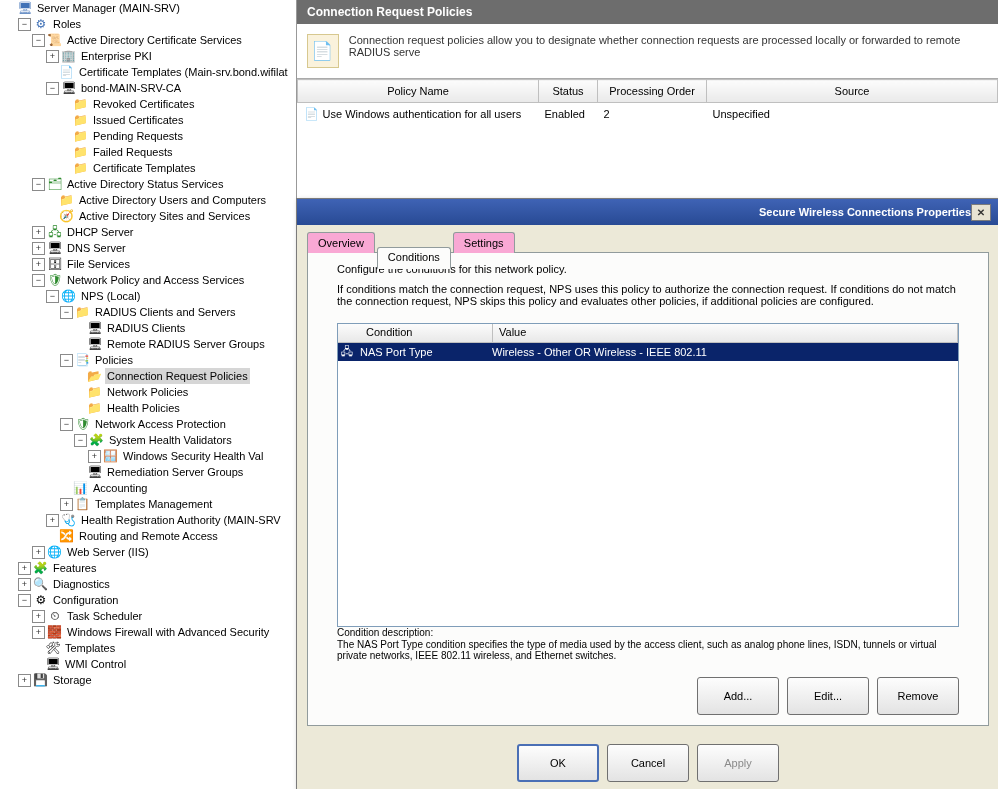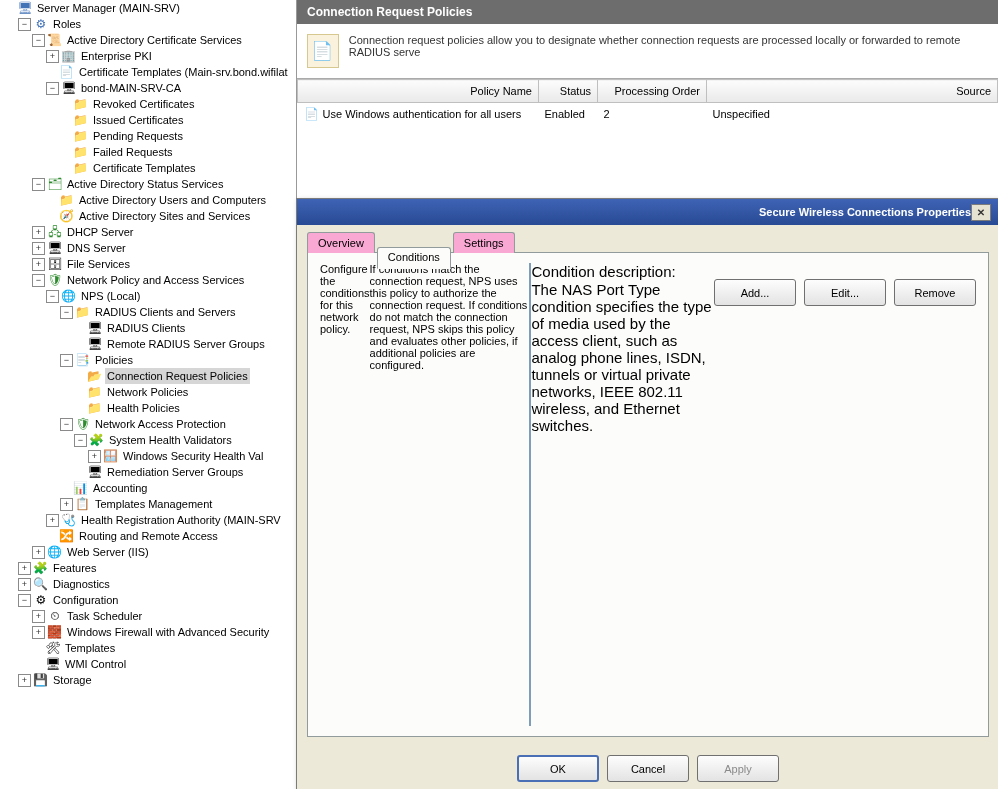--- a/index.html
+++ b/index.html
@@ -21,48 +21,48 @@
 .green{color:#2e8b2e}
 .globe{color:#2e6fb5}
 
 
 .rightpane{flex:1;display:flex;flex-direction:column;background:#fff}
 .rp-title{background:#6d6d6d;color:#fff;font-weight:bold;padding:5px 10px;font-size:12px}
 .rp-info{display:flex;gap:10px;align-items:flex-start;padding:10px;border-bottom:1px solid #aaa}
 .rp-info .icon{width:32px;height:32px;background:#faf2dc;border:1px solid #d7c88f;display:flex;align-items:center;justify-content:center;font-size:18px;color:#b59b4d}
 .rp-info .txt{font-size:11px;color:#333}
 .rp-table{border-collapse:collapse;width:100%}
-.rp-table th{background:linear-gradient(#fcfcfc,#e9e9e9);border:1px solid #bfbfbf;font-weight:normal;text-align:right;padding:2px 6px;font-size:11px;height:18px}
+.rp-table th{background:linear-gradient(#fcfcfc,#e9e9e9);border:1px solid #bfbfbf;font-weight:normal;text-align:center;padding:2px 6px;font-size:11px;height:18px}
 .rp-table td{padding:2px 6px;font-size:11px;height:17px}
 .rp-body{flex:1;position:relative;overflow:hidden}
 
 
 .dlg{position:absolute;left:296px;top:198px;width:702px;height:591px;background:#ece9d8;border:1px solid #7b7b7b;box-shadow:2px 2px 5px rgba(0,0,0,0.3);display:flex;flex-direction:column}
 .dlg-title{background:linear-gradient(#3f63b5,#284a94);color:#fff;padding:4px 8px;font-size:11px;font-weight:bold;display:flex;align-items:center;justify-content:flex-end;height:18px}
 .dlg-close{width:18px;height:15px;background:#e7e3d3;border:1px solid #7b7b7b;display:flex;align-items:center;justify-content:center;font-size:10px;color:#333;cursor:pointer}
 .dlg-body{flex:1;padding:6px 10px 10px 10px;display:flex;flex-direction:column}
 .tabs{display:flex;border-bottom:1px solid #919b9c;height:21px}
 .tab{border:1px solid #919b9c;border-bottom:none;background:#f9a8d4;padding:2px 10px 0 10px;margin-right:2px;border-radius:3px 3px 0 0;cursor:pointer;font-size:11px;height:18px;line-height:16px;position:relative;top:1px}
 .tab.active{background:#fcfcfb;border-bottom:1px solid #fcfcfb;padding-top:1px;height:19px;top:16px}
-.tabpanel{background:#fcfcfb;border:1px solid #919b9c;border-top:none;flex:1;padding:10px 12px;display:flex;flex-direction:row}
+.tabpanel{background:#fcfcfb;border:1px solid #919b9c;border-top:none;flex:1;padding:10px 29px;display:flex;flex-direction:column}
 .tabpanel p{margin:0 0 8px 0;font-size:11px}
 .cond-list-wrap{flex:1;border:1px solid #7f9db9;background:#fff;display:flex;flex-direction:column;min-height:200px;overflow:hidden}
 .cond-header{display:flex;background:linear-gradient(#fcfcfc,#e8e8e8);border-bottom:1px solid #bfbfbf;height:18px;font-size:11px}
 .cond-header>div{border-right:1px solid #bfbfbf;padding:2px 6px}
 .cond-col-icon{width:18px;border-right:none!important;padding:2px 2px!important}
 .cond-col1{width:120px}
 .cond-col2{flex:1}
 .cond-row{display:flex;align-items:center;background:#0a246a;color:#fff;height:18px;font-size:11px}
 .cond-row .ci{width:18px;display:flex;align-items:center;justify-content:center}
 .cond-row .c1{width:124px;padding:0 4px}
 .cond-row .c2{flex:1;padding:0 4px}
-.desc{font-size:15px}
+.desc{font-size:10px}
 .desc .hd{margin-bottom:1px}
 .btnrow{display:flex;gap:8px;justify-content:flex-end;margin-top:16px}
-.btn{width:82px;height:27px;border:1px solid #707070;background:linear-gradient(#fdfdfd,#e3e3e3);font-size:11px;cursor:pointer;border-radius:3px}
+.btn{width:82px;height:38px;border:1px solid #707070;background:linear-gradient(#fdfdfd,#e3e3e3);font-size:11px;cursor:pointer;border-radius:3px}
 .btn:disabled{color:#8a8a8a;cursor:default}
 .dlg-footer{display:flex;gap:8px;justify-content:center;padding:8px 12px}
 .dlg-footer .btn.default{border:2px solid #4a6fb5;padding:0}
 </style>
 </head>
 <body>
 
 <div class="app">
 
   <div class="treepane">

